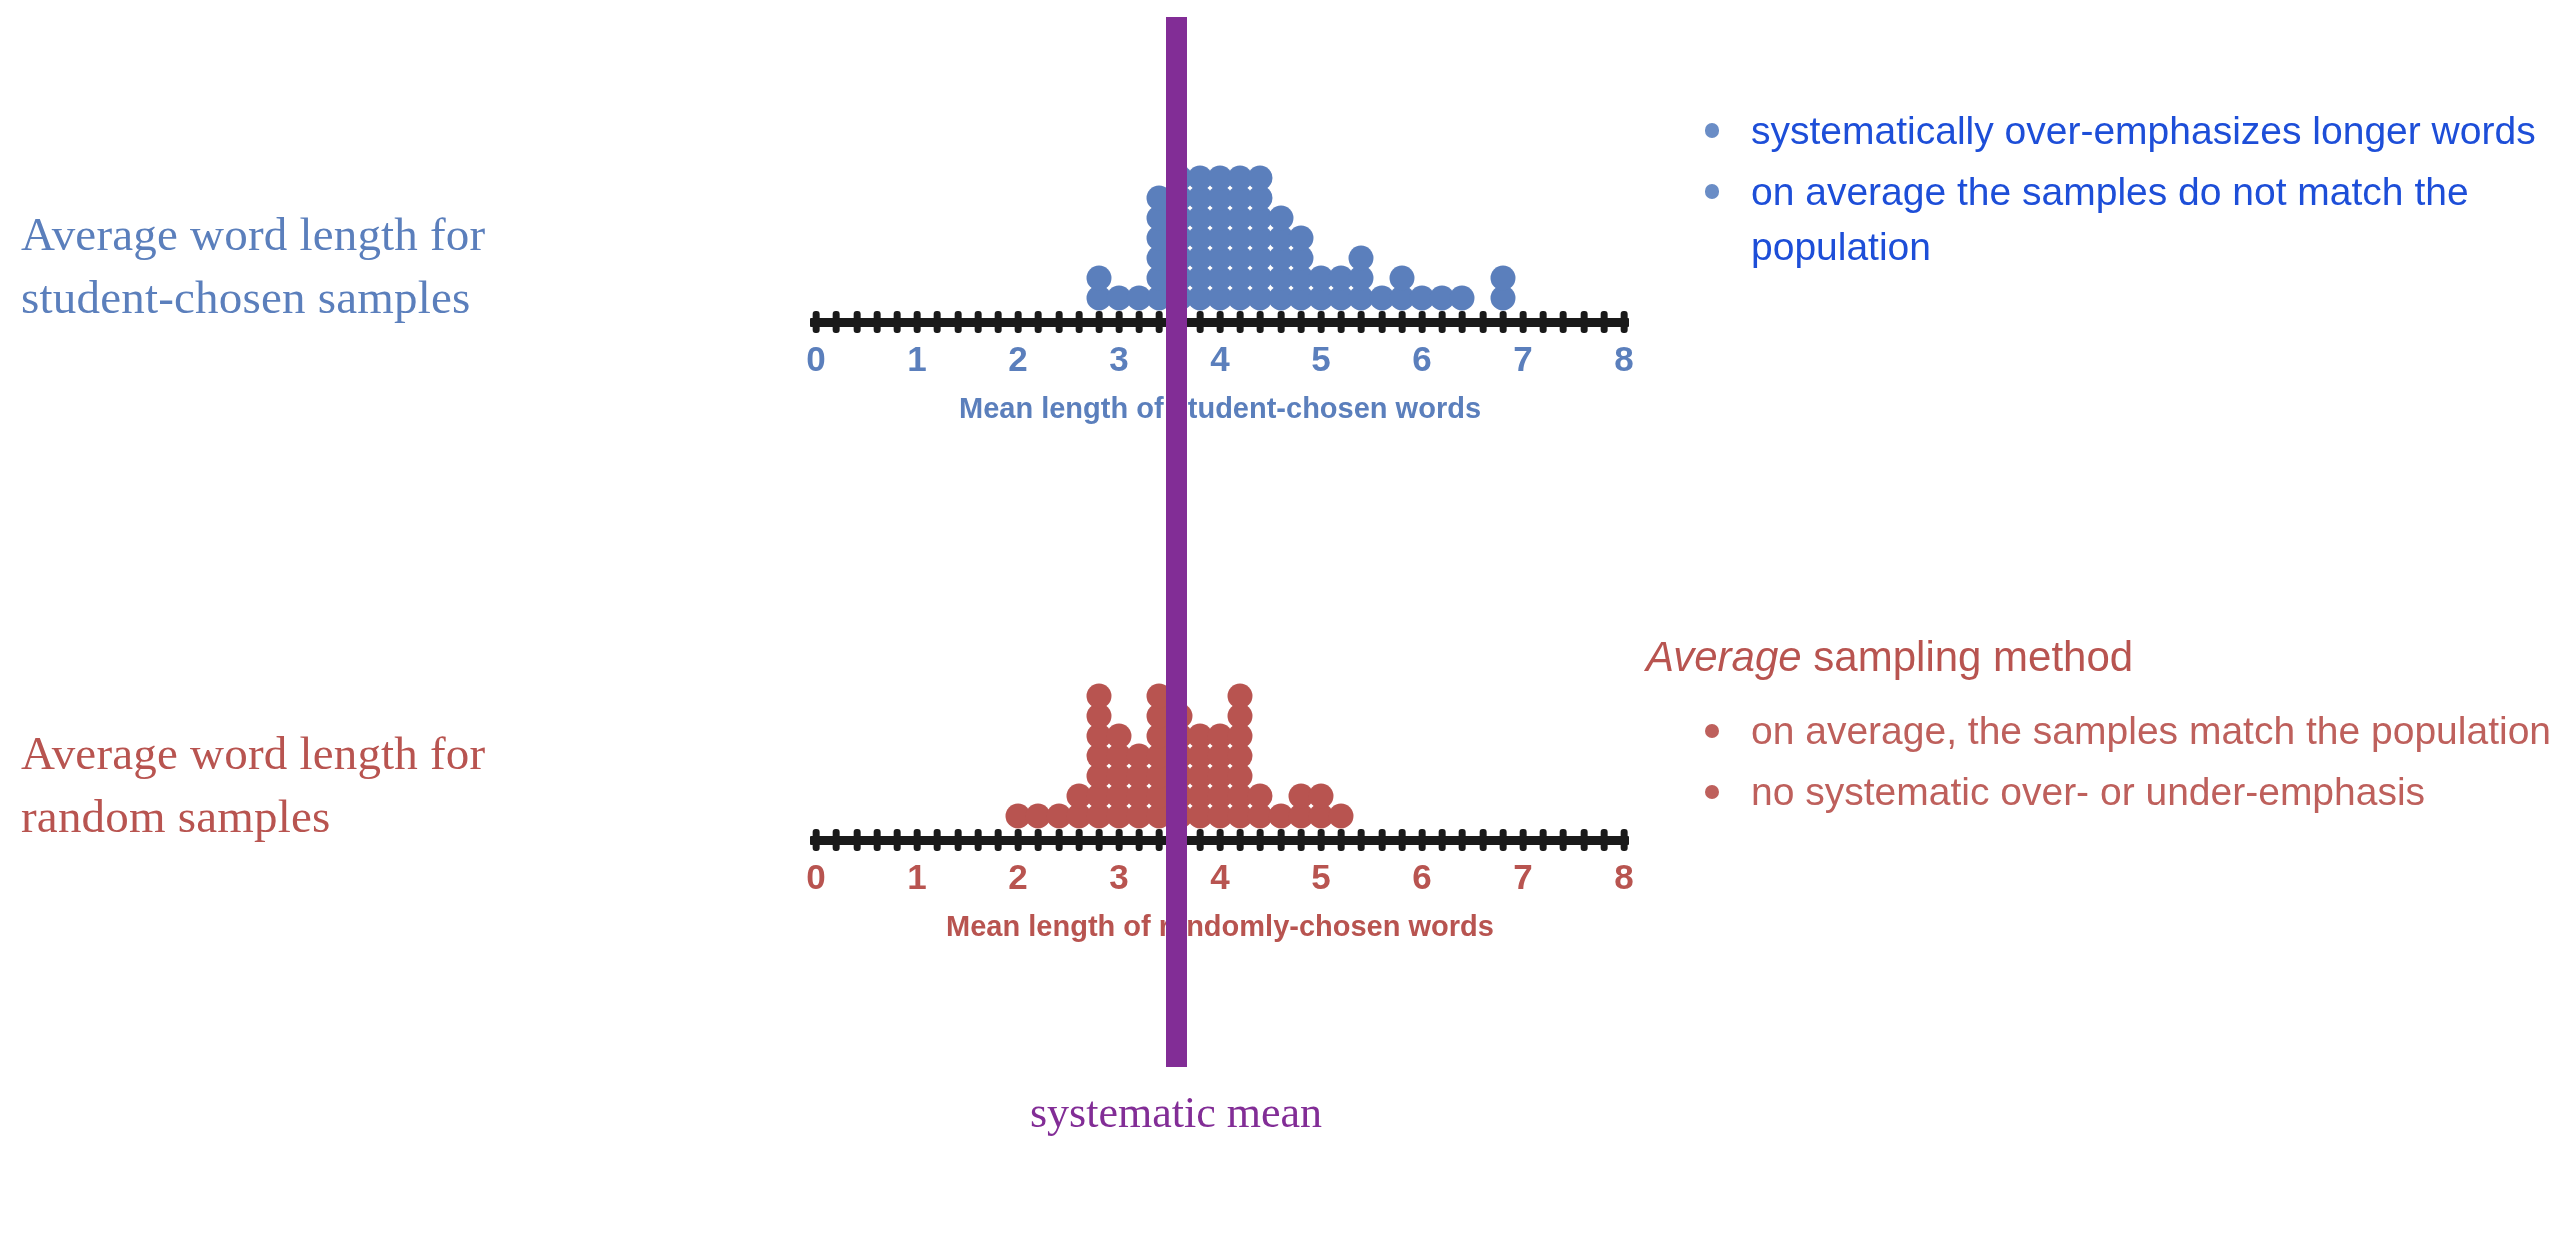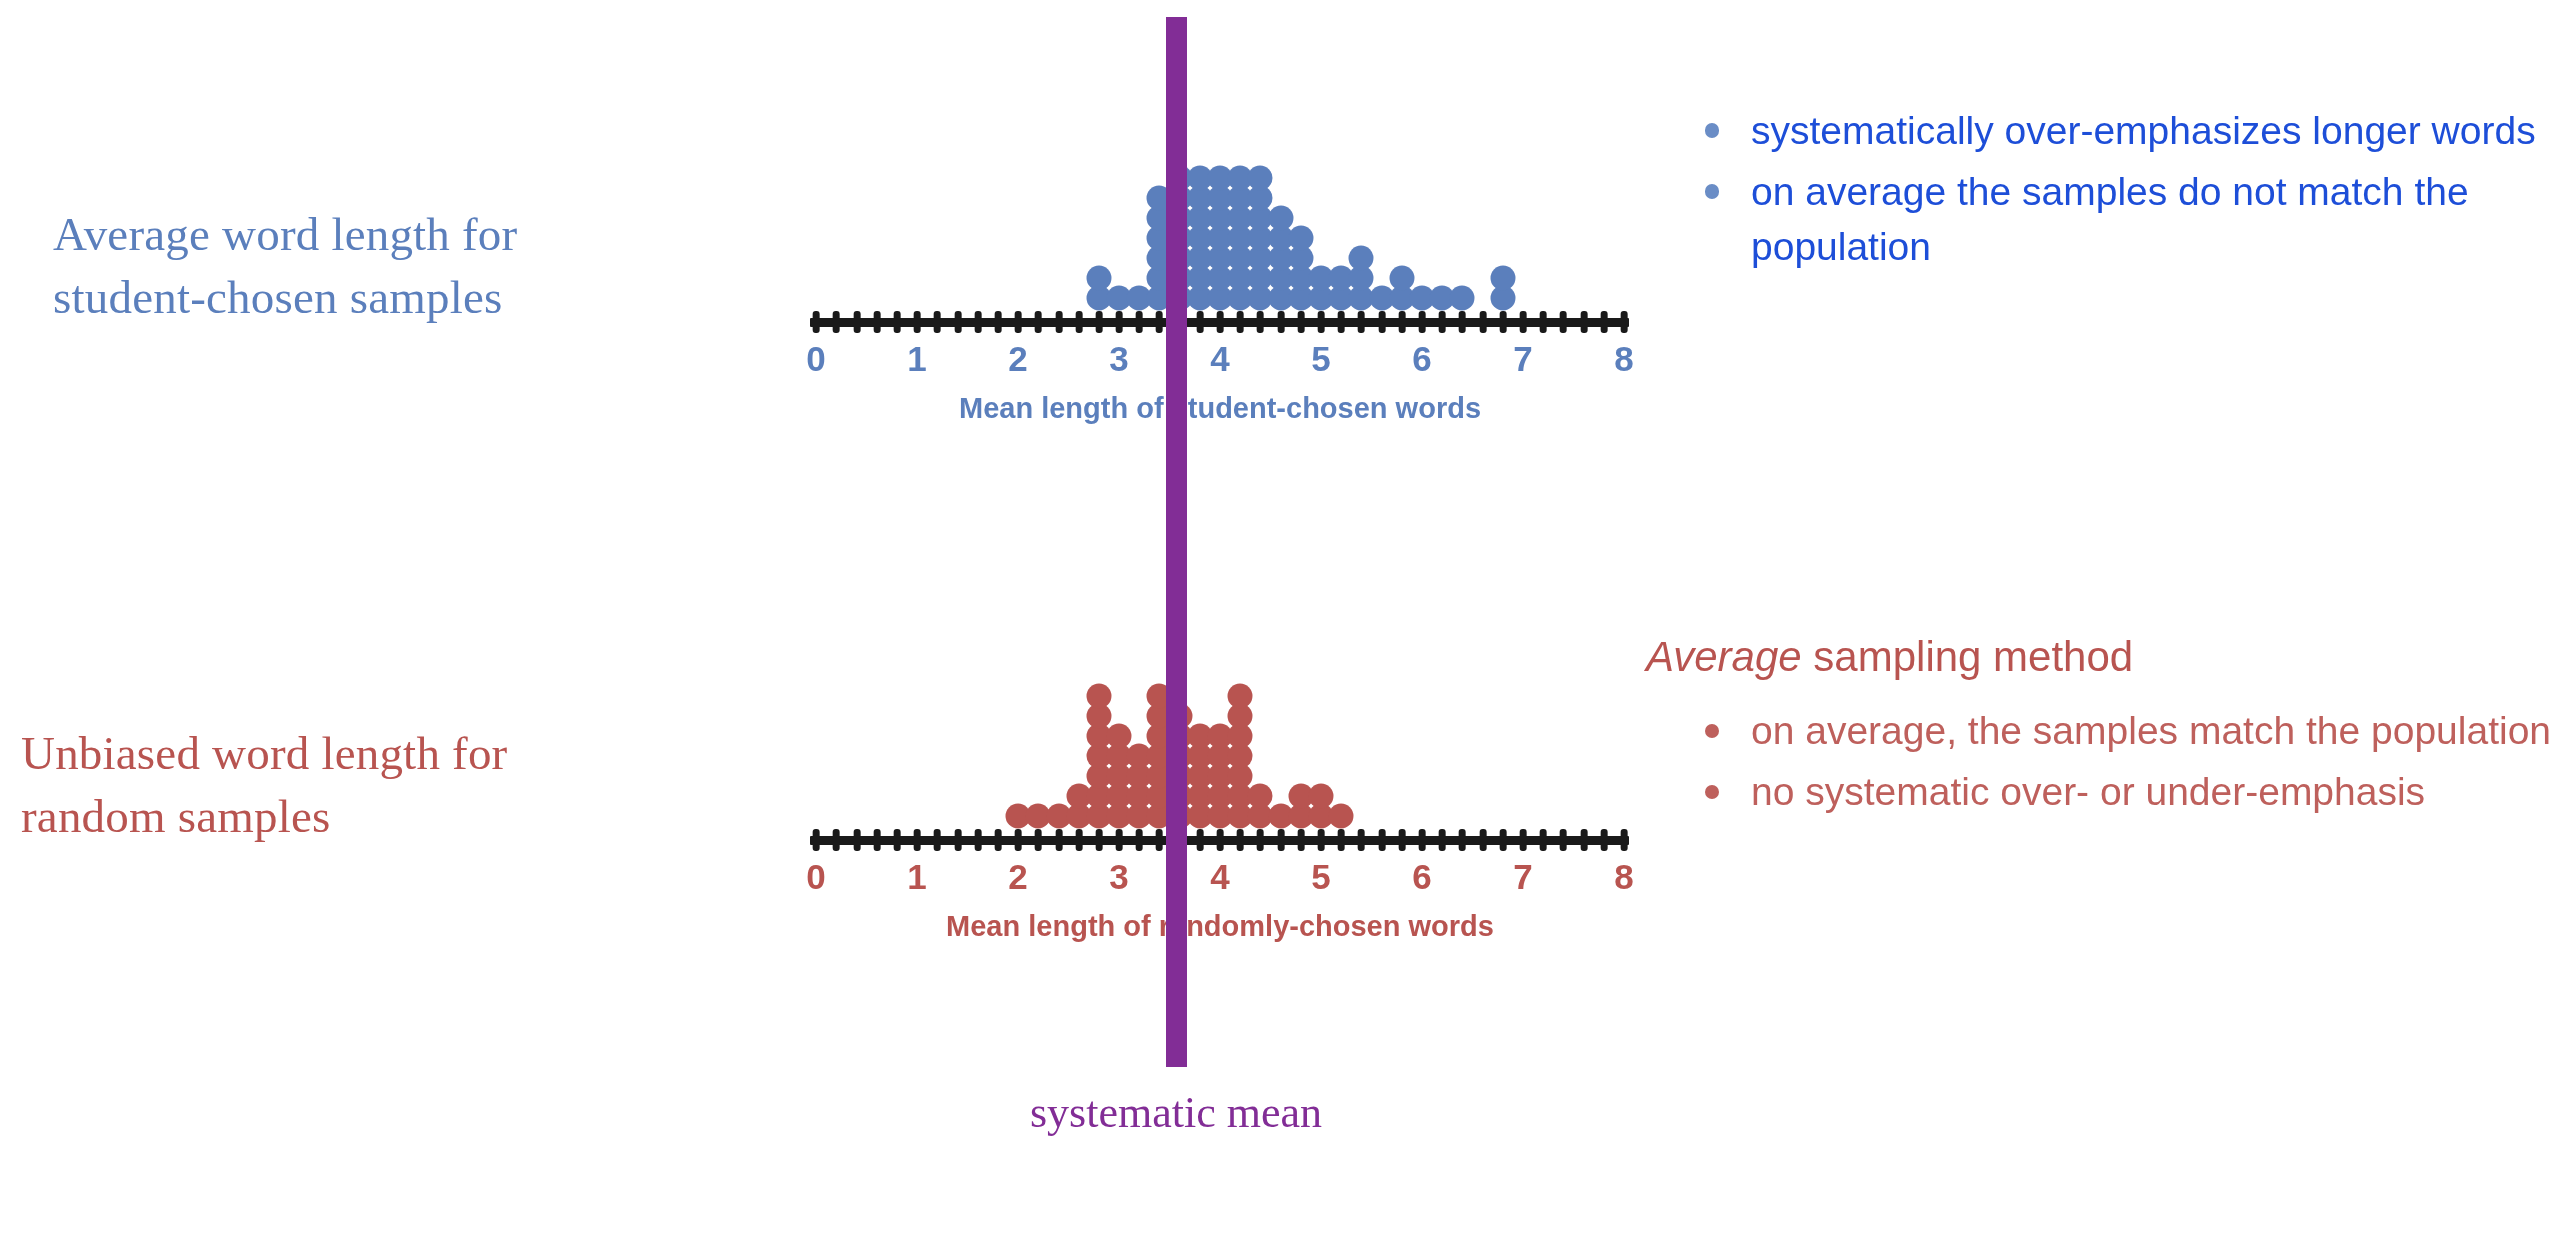--- a/index.html
+++ b/index.html
@@ -17,21 +17,21 @@
   }
 
   
   .side-label {
     position: absolute;
     font-family: "Liberation Serif", serif;
     font-size: 47px;
     line-height: 1.33;
     letter-spacing: 0.2px;
   }
-  #label-blue { left: 21px; top: 203px; width: 613px; color: #5B7FBC; margin-left: 32px; }
+  #label-blue { left: 21px; top: 203px; width: 613px; color: #5B7FBC; }
   #label-red  { left: 21px; top: 722px; width: 613px; color: #B85450; }
 
   
   .panel { position: absolute; }
   #panel-blue { left: 0px; top: 57px;  width: 1648px; height: 364px; }
   #panel-red  { left: 0px; top: 575px; width: 1648px; height: 364px; }
 
   .plot-area { position: absolute; left: 0; top: 0; width: 1648px; height: 287px; }
 
   .dot {
@@ -139,21 +139,21 @@
   #notes-red .bullet { color: #BE605C; }
   #notes-red .bullet .marker { background: #BE605C; }
 </style>
 </head>
 <body>
 
 <div id="page">
 
   <div class="side-label" id="label-blue">Average word length for student-chosen samples</div>
 
-  <div class="side-label" id="label-red">Unbiased word length for random samples</div>
+  <div class="side-label" id="label-red">Average word length for random samples</div>
 
   <div class="panel" id="panel-blue">
     <div class="plot-area">
         <div class="dot blue" style="left: 1099px; top: 241px;"></div>
         <div class="dot blue" style="left: 1099px; top: 221px;"></div>
         <div class="dot blue" style="left: 1119px; top: 241px;"></div>
         <div class="dot blue" style="left: 1139px; top: 241px;"></div>
         <div class="dot blue" style="left: 1159px; top: 241px;"></div>
         <div class="dot blue" style="left: 1159px; top: 221px;"></div>
         <div class="dot blue" style="left: 1159px; top: 201px;"></div>

